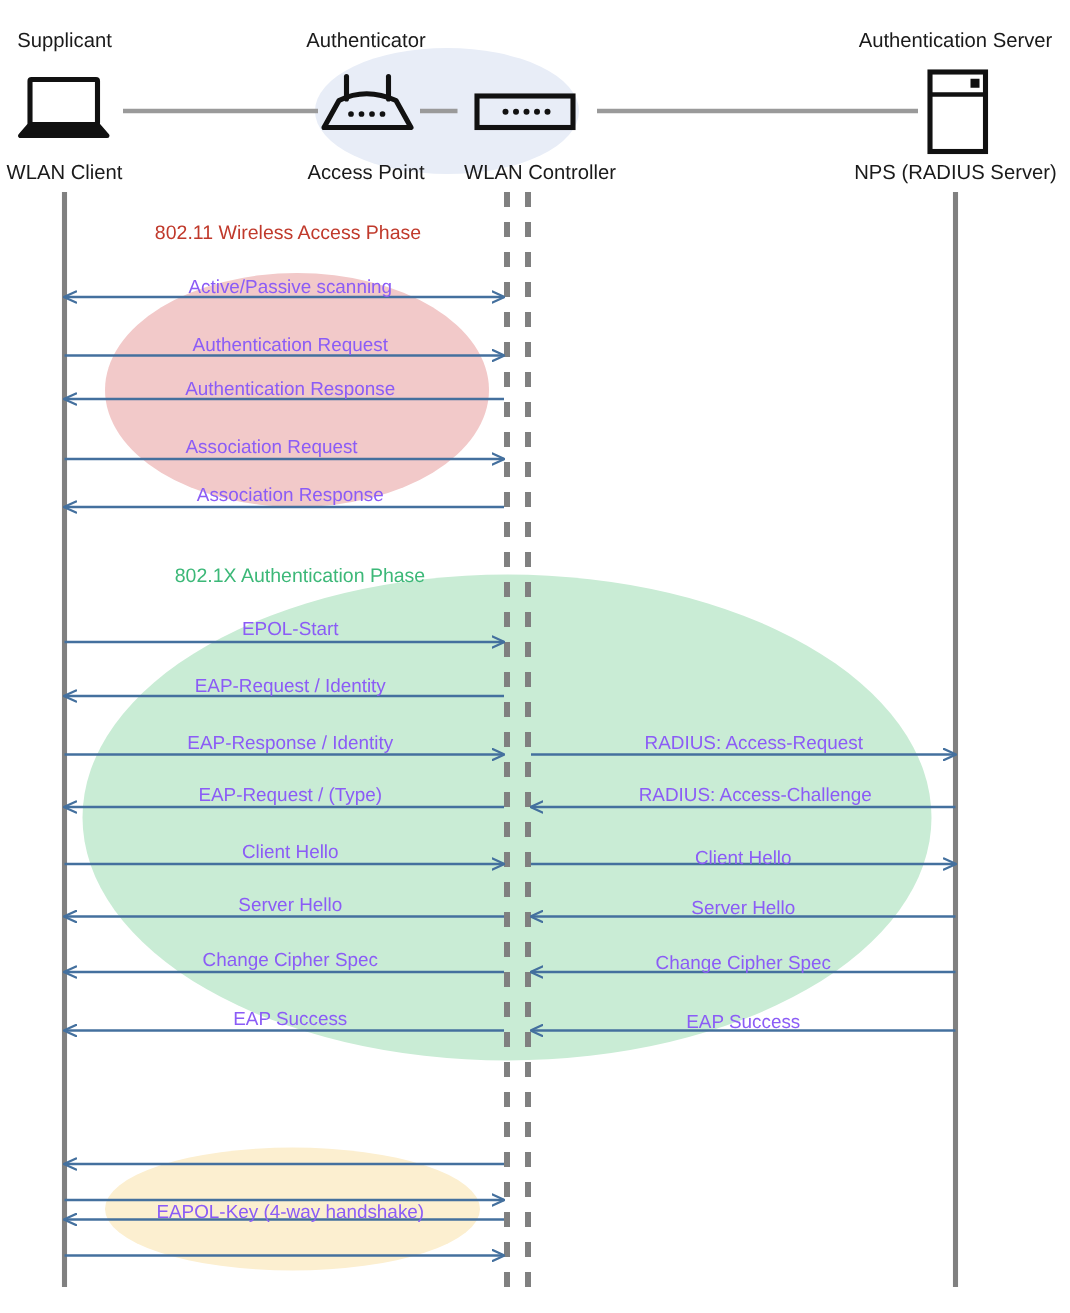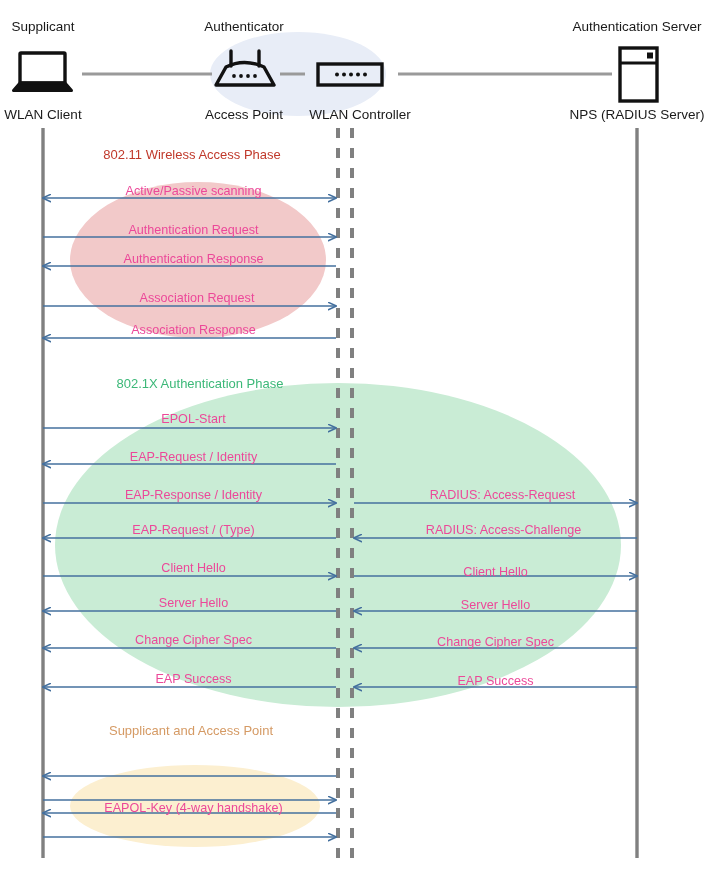--- a/index.html
+++ b/index.html
@@ -39,21 +39,21 @@
     font-size:13px;
     transform:translateX(-50%);
     text-align:center;
     font-weight:400;
   }
   .phase-80211{color:#c0392b;}
   .phase-8021x{color:#3cb878;}
   .phase-key{color:#d59a64;line-height:1.35;}
   .msg{
     font-size:12.6px;
-    color:#ec4899;
+    color:#8b5cf6;
     transform:translateX(-50%);
     text-align:left;
   }
 </style>
 </head>
 <body>
 
 <div id="stage">
 
   <svg id="svgroot" viewBox="0 0 713 875">
@@ -147,21 +147,21 @@
         <line x1="354" y1="611" x2="637" y2="611" stroke="#44709e" stroke-width="1.6" fill="none" marker-start="url(#arrowL)"></line>
         <line x1="354" y1="648" x2="637" y2="648" stroke="#44709e" stroke-width="1.6" fill="none" marker-start="url(#arrowL)"></line>
         <line x1="354" y1="687" x2="637" y2="687" stroke="#44709e" stroke-width="1.6" fill="none" marker-start="url(#arrowL)"></line>
       </g>
   </svg>
 
   <div id="text-layer">
       <div class="txt msg" style="left: 193.5px; top: 185px;">Active/Passive scanning</div>
       <div class="txt msg" style="left: 193.5px; top: 224px;">Authentication Request</div>
       <div class="txt msg" style="left: 193.5px; top: 253px;">Authentication Response</div>
-      <div class="txt msg" style="left: 197px; top: 292px;">Association Request</div>
+      <div class="txt msg" style="left: 181px; top: 292px;">Association Request</div>
       <div class="txt msg" style="left: 193.5px; top: 324px;">Association Response</div>
       <div class="txt msg" style="left: 193.5px; top: 413px;">EPOL-Start</div>
       <div class="txt msg" style="left: 193.5px; top: 451px;">EAP-Request / Identity</div>
       <div class="txt msg" style="left: 193.5px; top: 489px;">EAP-Response / Identity</div>
       <div class="txt msg" style="left: 193.5px; top: 524px;">EAP-Request / (Type)</div>
       <div class="txt msg" style="left: 193.5px; top: 562px;">Client Hello</div>
       <div class="txt msg" style="left: 193.5px; top: 597px;">Server Hello</div>
       <div class="txt msg" style="left: 193.5px; top: 634px;">Change Cipher Spec</div>
       <div class="txt msg" style="left: 193.5px; top: 673px;">EAP Success</div>
       <div class="txt msg" style="left: 193.5px; top: 802px;">EAPOL-Key (4-way handshake)</div>
@@ -174,16 +174,15 @@
       <div class="txt actor-top" style="left: 43px; top: 20px;">Supplicant</div>
       <div class="txt actor-bottom" style="left: 43px; top: 108px;">WLAN Client</div>
       <div class="txt actor-top" style="left: 244px; top: 20px;">Authenticator</div>
       <div class="txt actor-bottom" style="left: 244px; top: 108px;">Access Point</div>
       <div class="txt actor-bottom" style="left: 360px; top: 108px;">WLAN Controller</div>
       <div class="txt actor-top" style="left: 637px; top: 20px;">Authentication Server</div>
       <div class="txt actor-bottom" style="left: 637px; top: 108px;">NPS (RADIUS Server)</div>
       <div class="txt phase-label phase-80211" style="left: 192px; top: 148px;">802.11 Wireless Access Phase</div>
       <div class="txt phase-label phase-8021x" style="left: 200px; top: 377px;">802.1X Authentication Phase</div>
       <div class="txt phase-label phase-key" style="left: 191px; top: 722px; text-align: center;">
-        <div>Supplicant and Access Point</div>
       </div>
     </div>
 </div>
 
 </body></html>

